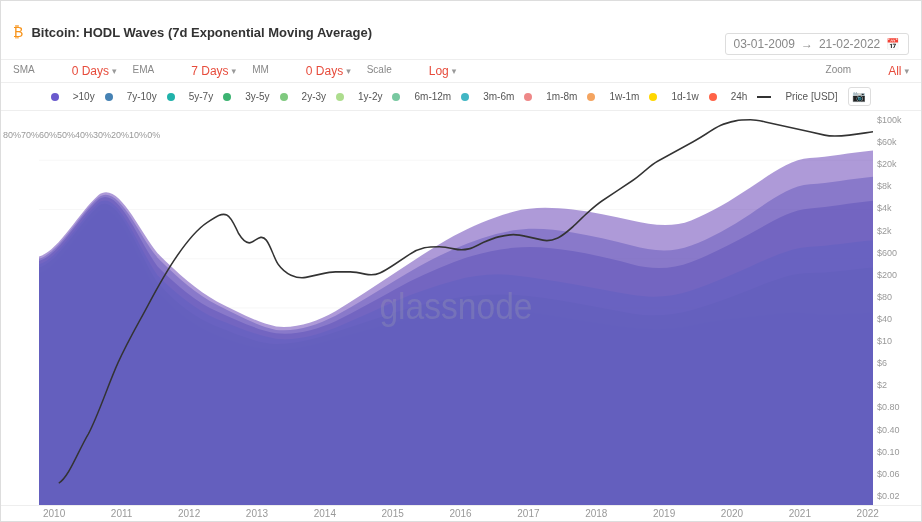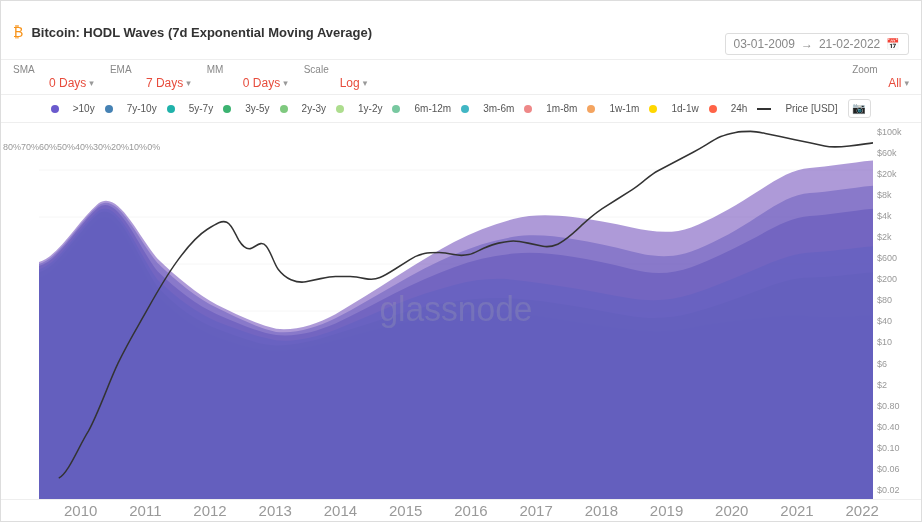--- a/index.html
+++ b/index.html
@@ -58,21 +58,21 @@
     .date-range span { color: #888; }
     .controls-row {
       display: flex;
       align-items: center;
       padding: 4px 12px;
       gap: 16px;
       border-bottom: 1px solid #eee;
     }
     .control-group {
       display: flex;
-      flex-direction: column;
+      flex-direction: row;
       gap: 1px;
     }
     .control-label {
       font-size: 10px;
       color: #888;
       font-weight: 500;
     }
     .control-select {
       display: flex;
       align-items: center;
@@ -153,23 +153,22 @@
       color: #999;
       text-align: left;
     }
     .x-axis {
       display: flex;
       justify-content: space-between;
       padding: 2px 42px 2px 42px;
       border-top: 1px solid #eee;
     }
     .x-label {
-      font-size: 15px;
+      font-size: 10px;
       color: #999;
-      margin-left: 21px;
     }
     .camera-icon {
       border: 1px solid #ddd;
       padding: 2px 4px;
       border-radius: 3px;
       font-size: 11px;
       cursor: pointer;
       color: #555;
     }
     .controls-right {

